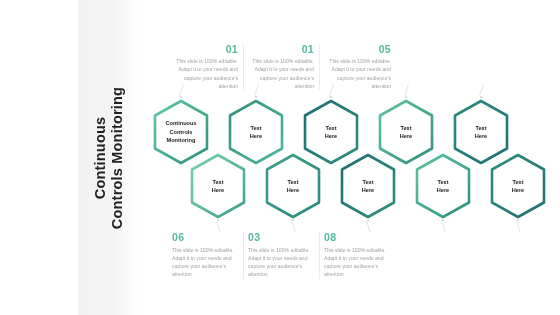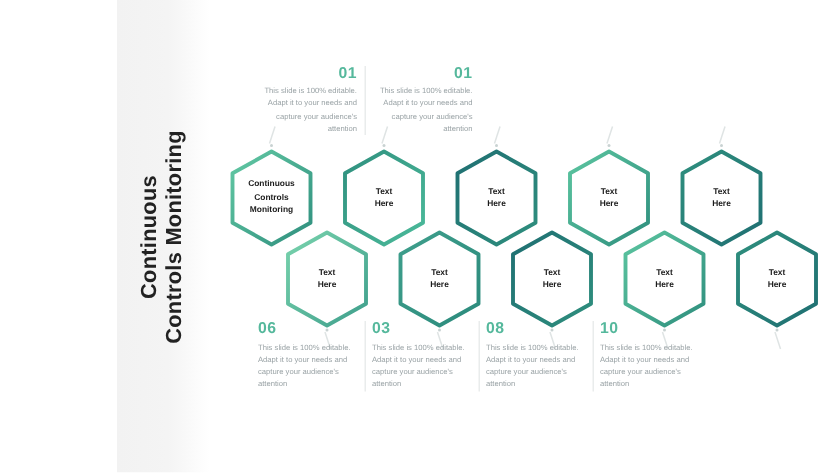--- a/index.html
+++ b/index.html
@@ -48,21 +48,21 @@
     left: 168px;
     width: 380px;
     display: flex;
   }
   #caption-strip-top {
     top: 34px;
     height: 56px;
     align-items: flex-end;
   }
   #caption-strip-bottom {
-    top: 214px;
+    top: 232px;
     height: 60px;
     align-items: flex-start;
   }
   .caption-cell {
     width: 76px;
     box-sizing: border-box;
     padding: 0 5px 0 4px;
     border-right: 1px solid #e9ecec;
     position: relative;
   }
@@ -153,20 +153,24 @@
   </div>
 </div>
 
 <div class="caption-strip" id="caption-strip-top">
     <div class="caption-cell">
       <div class="caption-num">01</div>
       <div class="caption-body">This slide is 100% editable. Adapt it to your needs and capture your audience's attention</div>
     </div>
     <div class="caption-cell">
       <div class="caption-num">01</div>
+      <div class="caption-body">This slide is 100% editable. Adapt it to your needs and capture your audience's attention</div>
+    </div>
+    <div class="caption-cell">
+      <div class="caption-num">05</div>
       <div class="caption-body">This slide is 100% editable. Adapt it to your needs and capture your audience's attention</div>
     </div>
   </div>
 
 <div id="honeycomb">
     <div class="hex" style="left: 10px; top: 6px;">
       <svg viewBox="0 0 62 68">
         <defs>
           <linearGradient id="g-hexagons_top-0" x1="0" y1="0" x2="1" y2="1">
             <stop offset="0%" stop-color="#63c9a4"></stop>
@@ -364,17 +368,13 @@
       <div class="caption-body">This slide is 100% editable. Adapt it to your needs and capture your audience's attention</div>
     </div>
     <div class="caption-cell">
       <div class="caption-num">03</div>
       <div class="caption-body">This slide is 100% editable. Adapt it to your needs and capture your audience's attention</div>
     </div>
     <div class="caption-cell">
       <div class="caption-num">08</div>
       <div class="caption-body">This slide is 100% editable. Adapt it to your needs and capture your audience's attention</div>
     </div>
-    <div class="caption-cell">
-      <div class="caption-num">10</div>
-      <div class="caption-body">This slide is 100% editable. Adapt it to your needs and capture your audience's attention</div>
-    </div>
   </div>
 
 </body></html>

